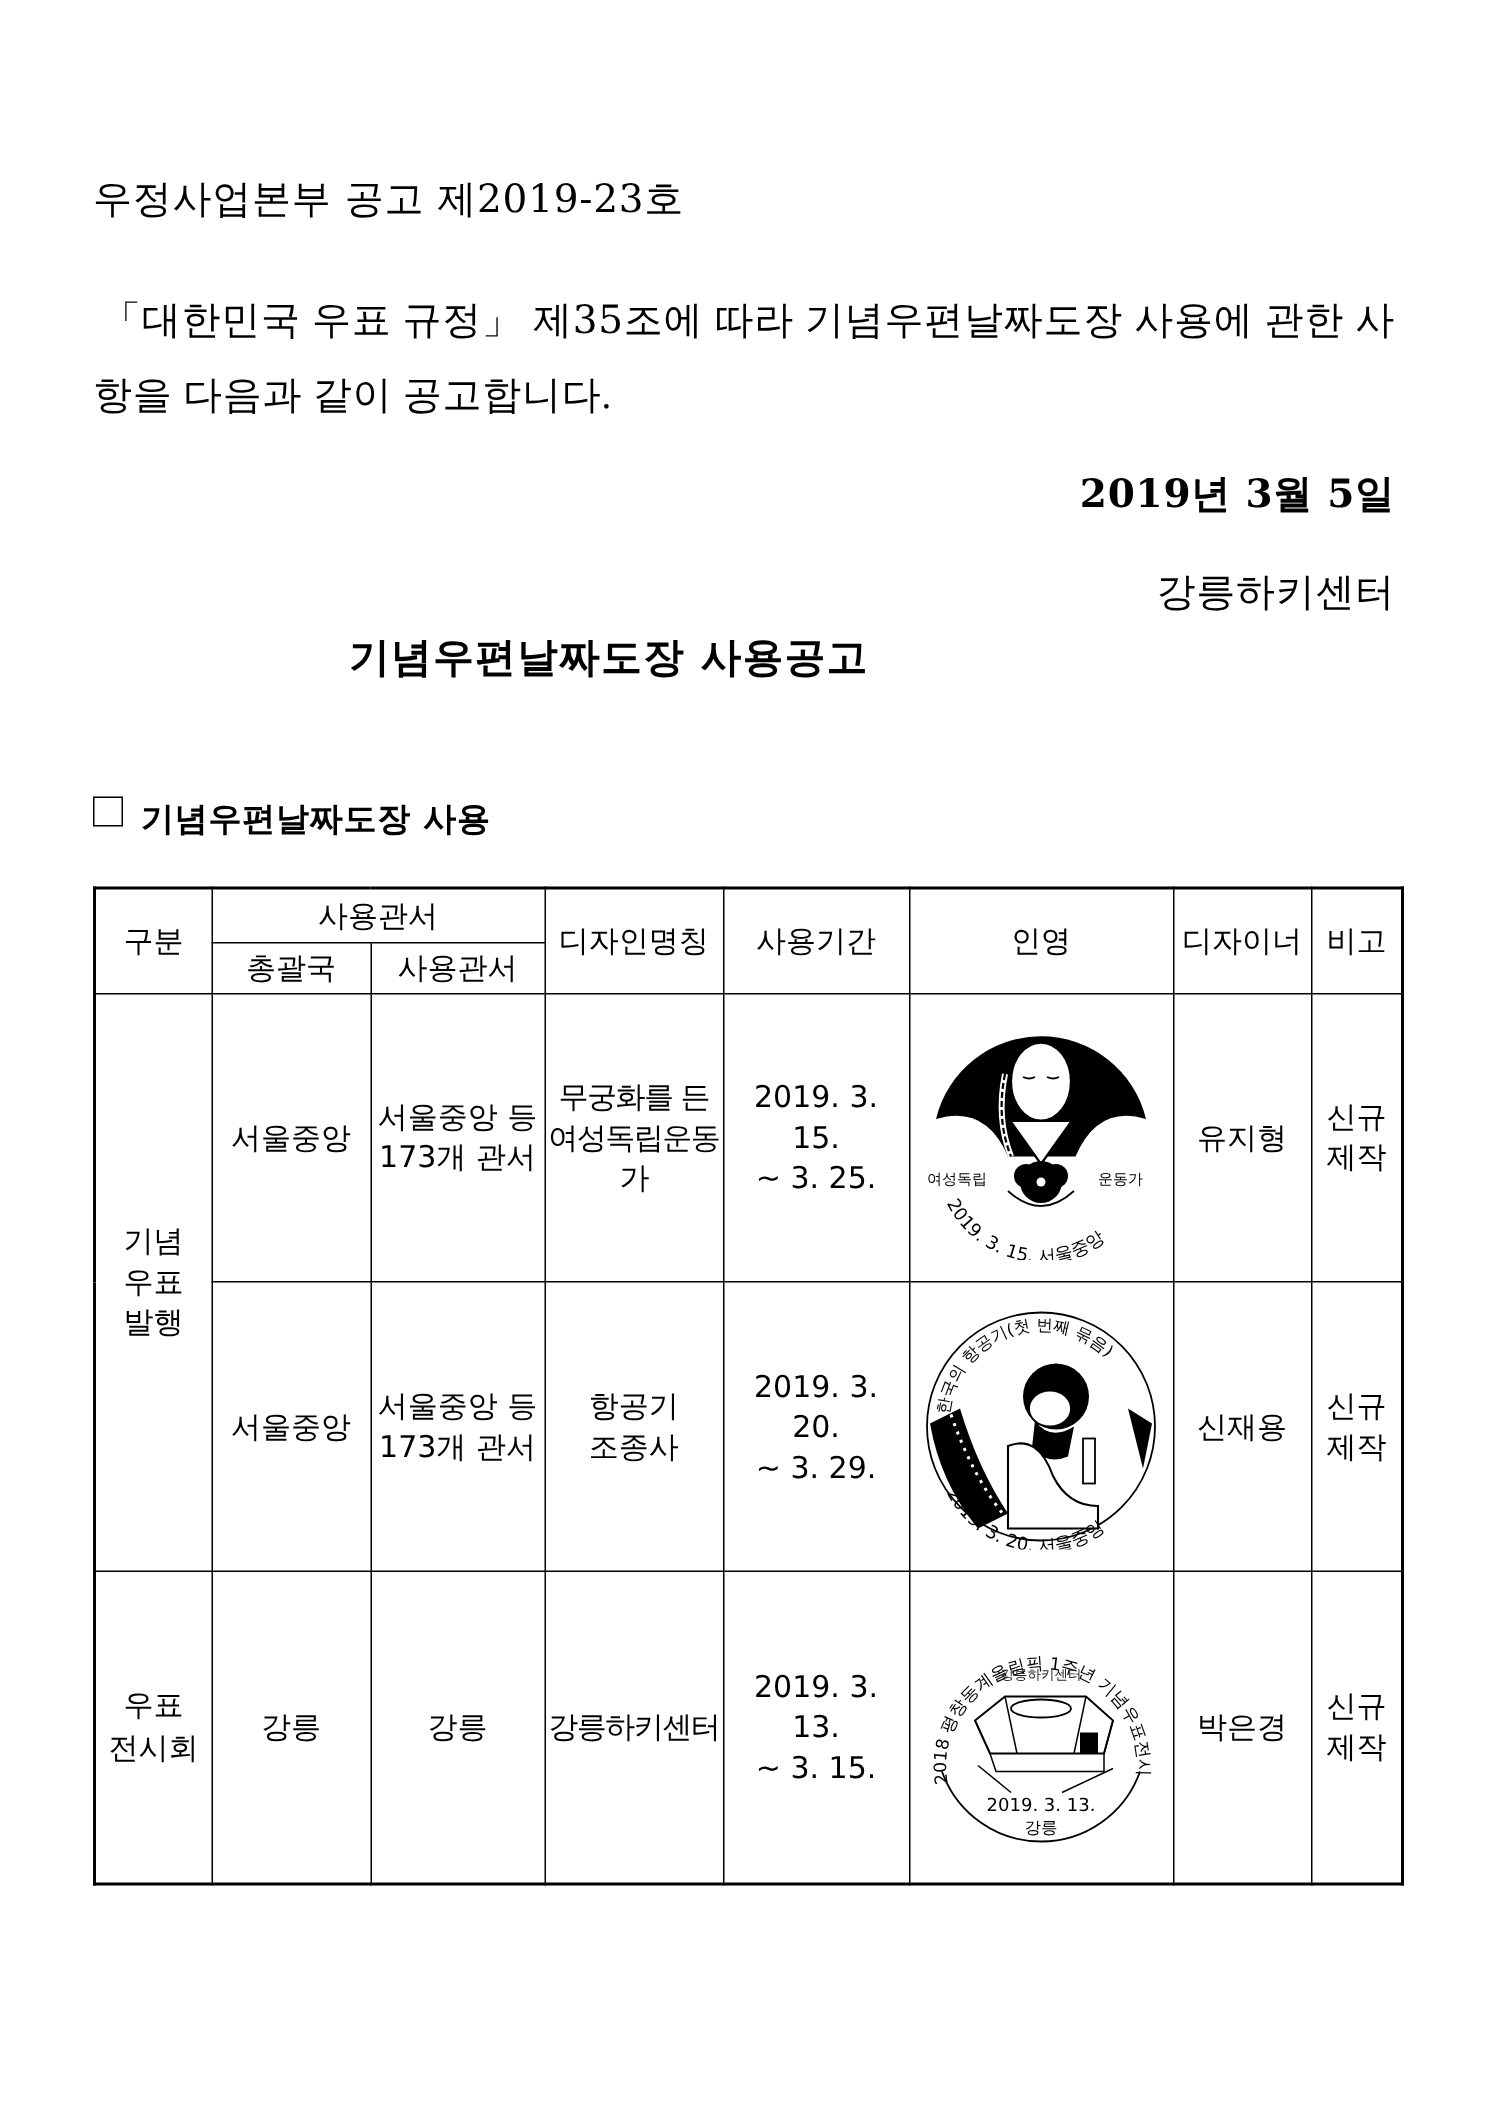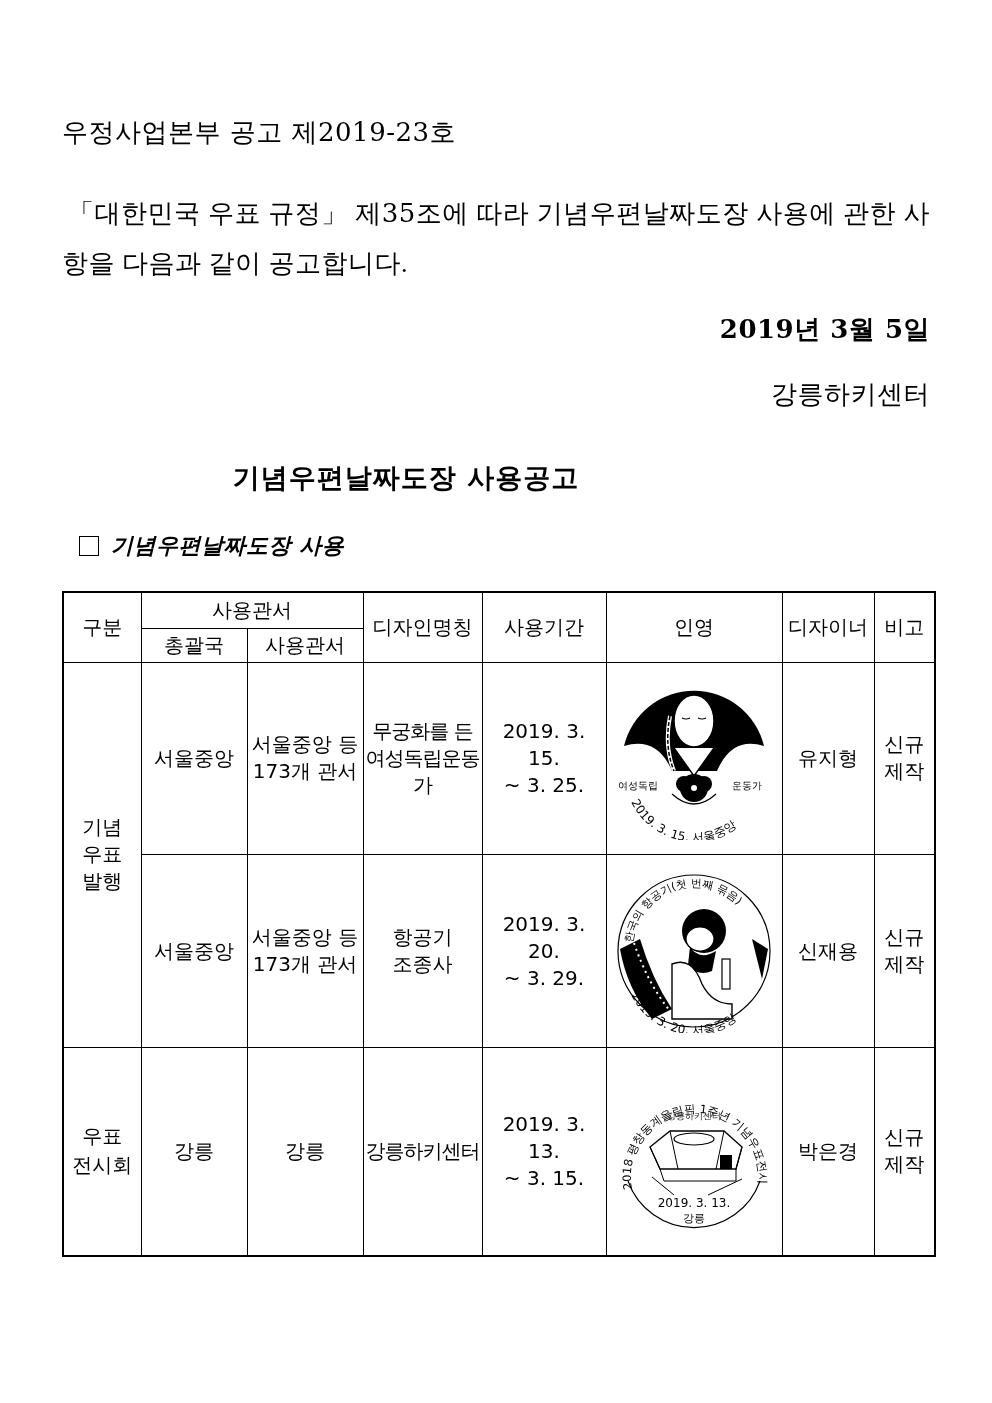--- a/index.html
+++ b/index.html
@@ -8,22 +8,22 @@
     font-family: "DejaVu Sans", "Liberation Sans", sans-serif; color: #000;
   }
   .serif { font-family: "DejaVu Serif", "Liberation Serif", serif; }
   .line { position: absolute; white-space: nowrap; font-size: 26px; letter-spacing: 0.5px; }
   #notice-no { left: 62px; top: 115px; }
   #intro-1 { left: 68px; top: 196px; width: 862px; white-space: nowrap; display: flex; justify-content: space-between; }
   #intro-1 span { display: inline-block; }
   #intro-2 { left: 62px; top: 246px; font-family: Liberation Serif, serif; }
   #date { right: 62px; top: 312px; font-weight: bold; }
   #signer { right: 62px; top: 377px; }
-  #title { left: 0; width: 812px; text-align: center; top: 460px; font-size: 27px; font-weight: bold; letter-spacing: 1px; }
-  #section { left: 79px; top: 531px; font-size: 22px; font-weight: bold; display: flex; align-items: center; font-style: italic; }
+  #title { left: 0; width: 812px; text-align: center; top: 420px; font-size: 27px; font-weight: bold; letter-spacing: 1px; }
+  #section { left: 62px; top: 531px; font-size: 22px; font-weight: bold; display: flex; align-items: flex-start; }
   #section .box { width: 20px; height: 20px; border: 1.5px solid #000; display: inline-block; margin-right: 12px; box-sizing: border-box; }
 
   table.main {
     position: absolute; left: 62px; top: 591px; width: 872px; height: 666px;
     border-collapse: collapse; border: 2.5px solid #000; table-layout: fixed;
     font-family: "DejaVu Sans", "Liberation Sans", sans-serif; font-size: 20px;
   }
   table.main td, table.main th {
     border: 1.5px solid #000; text-align: center; vertical-align: middle;
     padding: 0 2px; font-weight: normal; line-height: 1.35; overflow: hidden;

